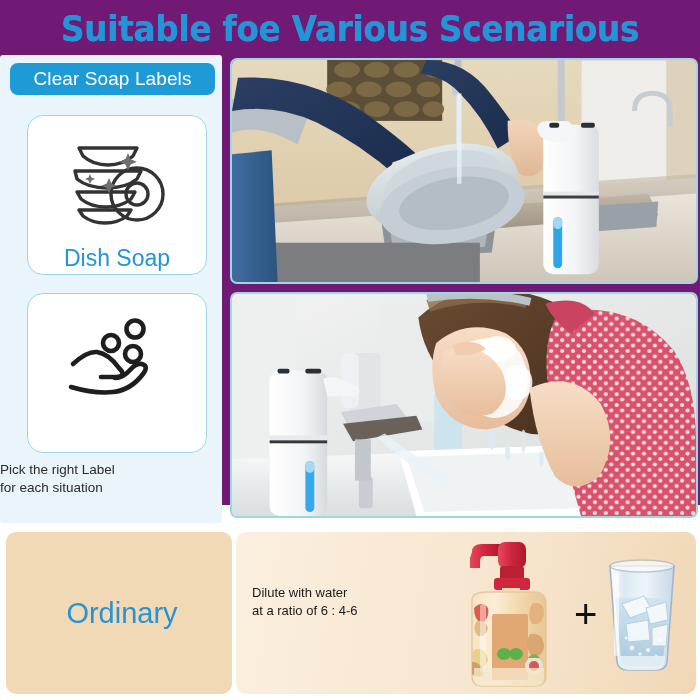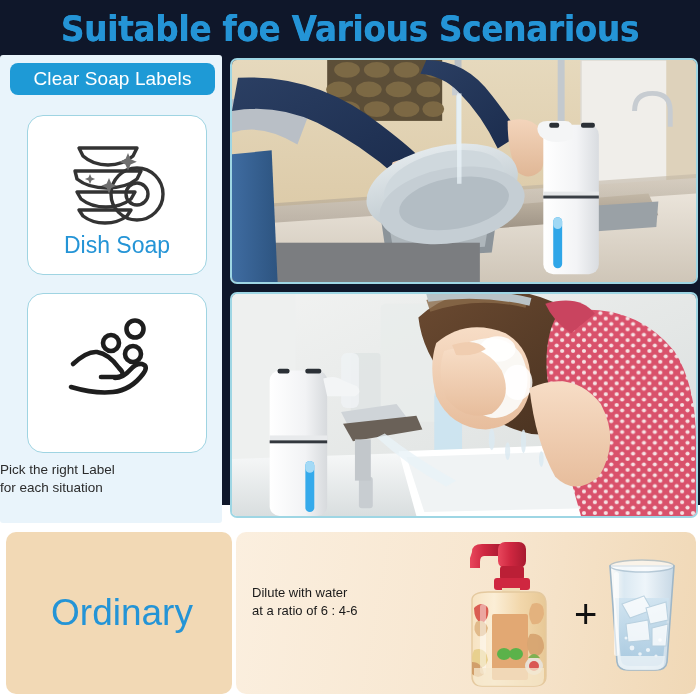--- a/index.html
+++ b/index.html
@@ -5,21 +5,21 @@
   * { box-sizing: border-box; margin: 0; padding: 0; }
   html, body {
     width: 700px; height: 700px;
     font-family: "Liberation Sans", sans-serif;
     background: #ffffff;
     overflow: hidden;
   }
   .page {
     position: relative;
     width: 700px; height: 505px;
-    background: #0f172a;
+    background: #701a75;
   }
 
   
   .title-bar {
     position: absolute; left: 0; top: 6px;
     width: 700px; height: 46px;
     display: flex; align-items: center; justify-content: center;
   }
   .title-text {
     font-family: "DejaVu Sans", sans-serif;
@@ -64,21 +64,21 @@
     align-items: center; justify-content: flex-start;
     padding-top: 14px;
   }
   #card-dish { top: 60px; }
   #card-hand { top: 238px; }
   .card-icon { width: 120px; height: 100px; display: block; }
   .card-label {
     font-size: 23px;
     color: #2494d6;
     font-weight: 500;
-    margin-top: 2px;
+    margin-top: 15px;
   }
   .hint {
     position: absolute; left: 0; top: 406px;
     width: 222px;
     text-align: left;
     font-size: 13.5px;
     line-height: 1.35;
     color: #2b2b2b;
   }
   .hint span { display: block; }
@@ -96,21 +96,21 @@
 
   
   .bottom-left {
     position: absolute; left: 6px; top: 532px;
     width: 226px; height: 162px;
     background: #f2d9b5;
     border-radius: 10px;
     display: flex; align-items: center; justify-content: center;
   }
   .bottom-left-text {
-    font-size: 37px; line-height: 1.18;
+    font-size: 29px; line-height: 1.18;
     color: #2494d6;
     font-weight: 500;
     text-align: left;
     padding-left: 6px;
   }
   .bottom-left-text span { display: block; }
 
   .bottom-right {
     position: absolute; left: 236px; top: 532px;
     width: 460px; height: 162px;

